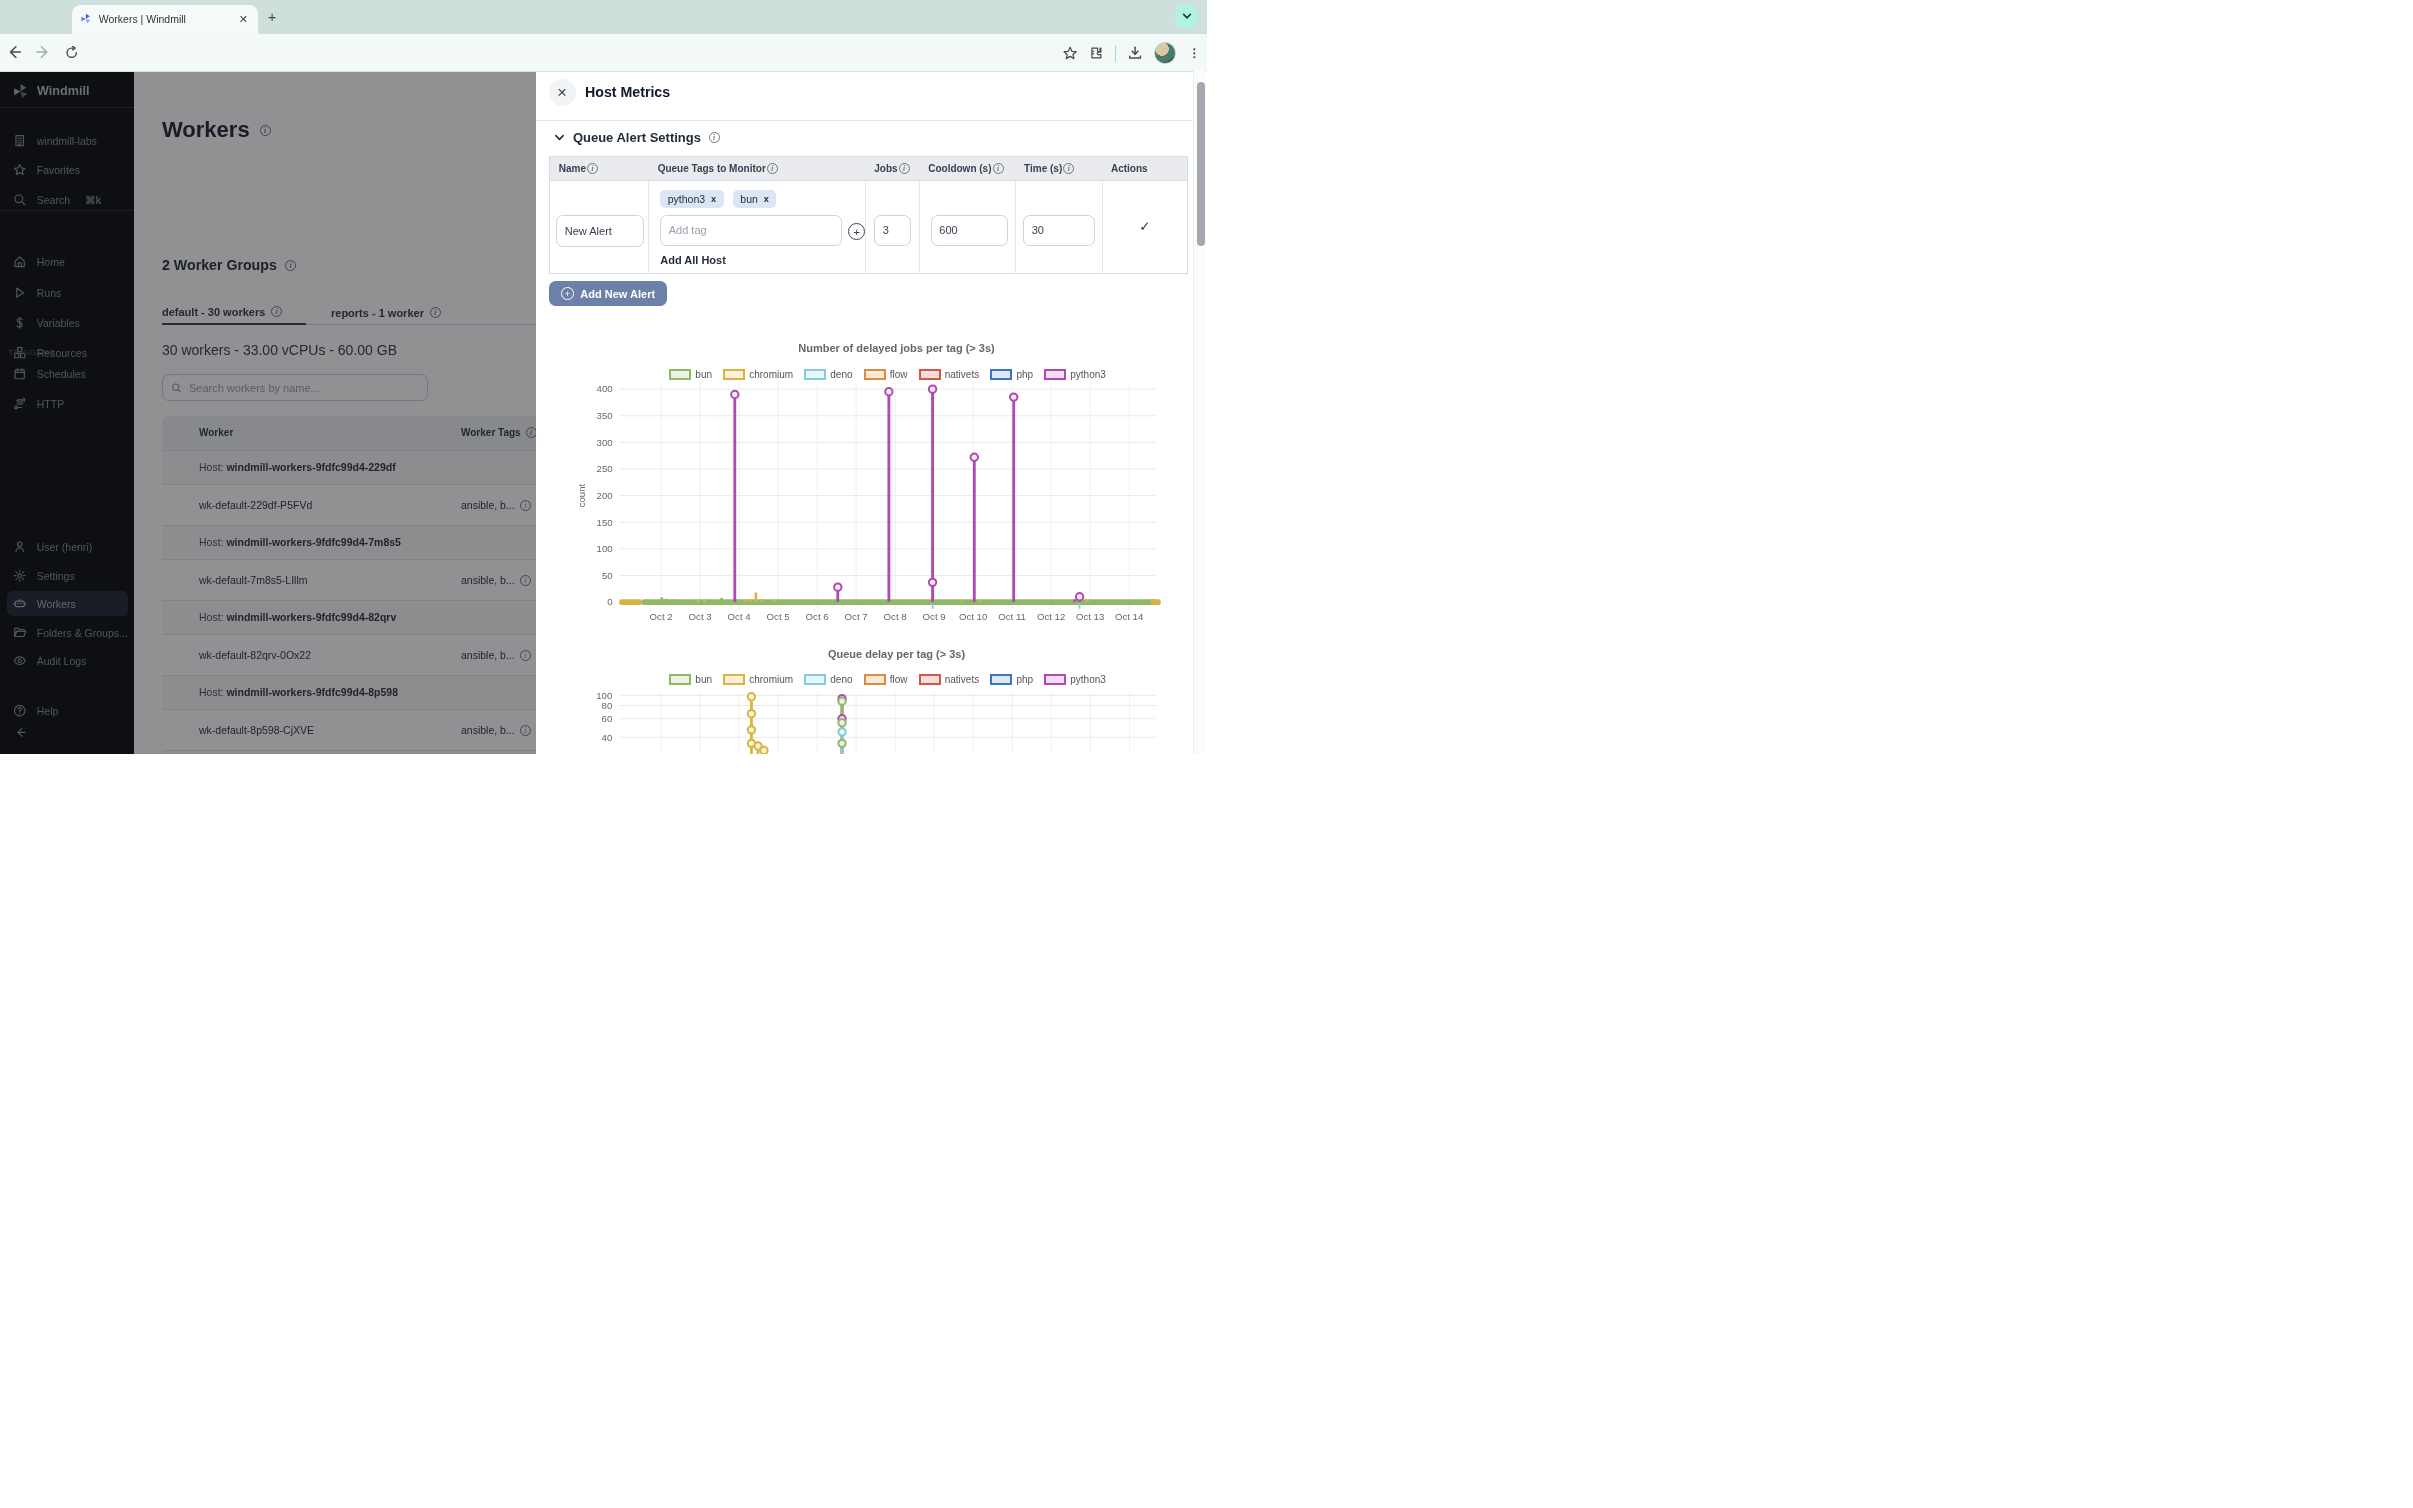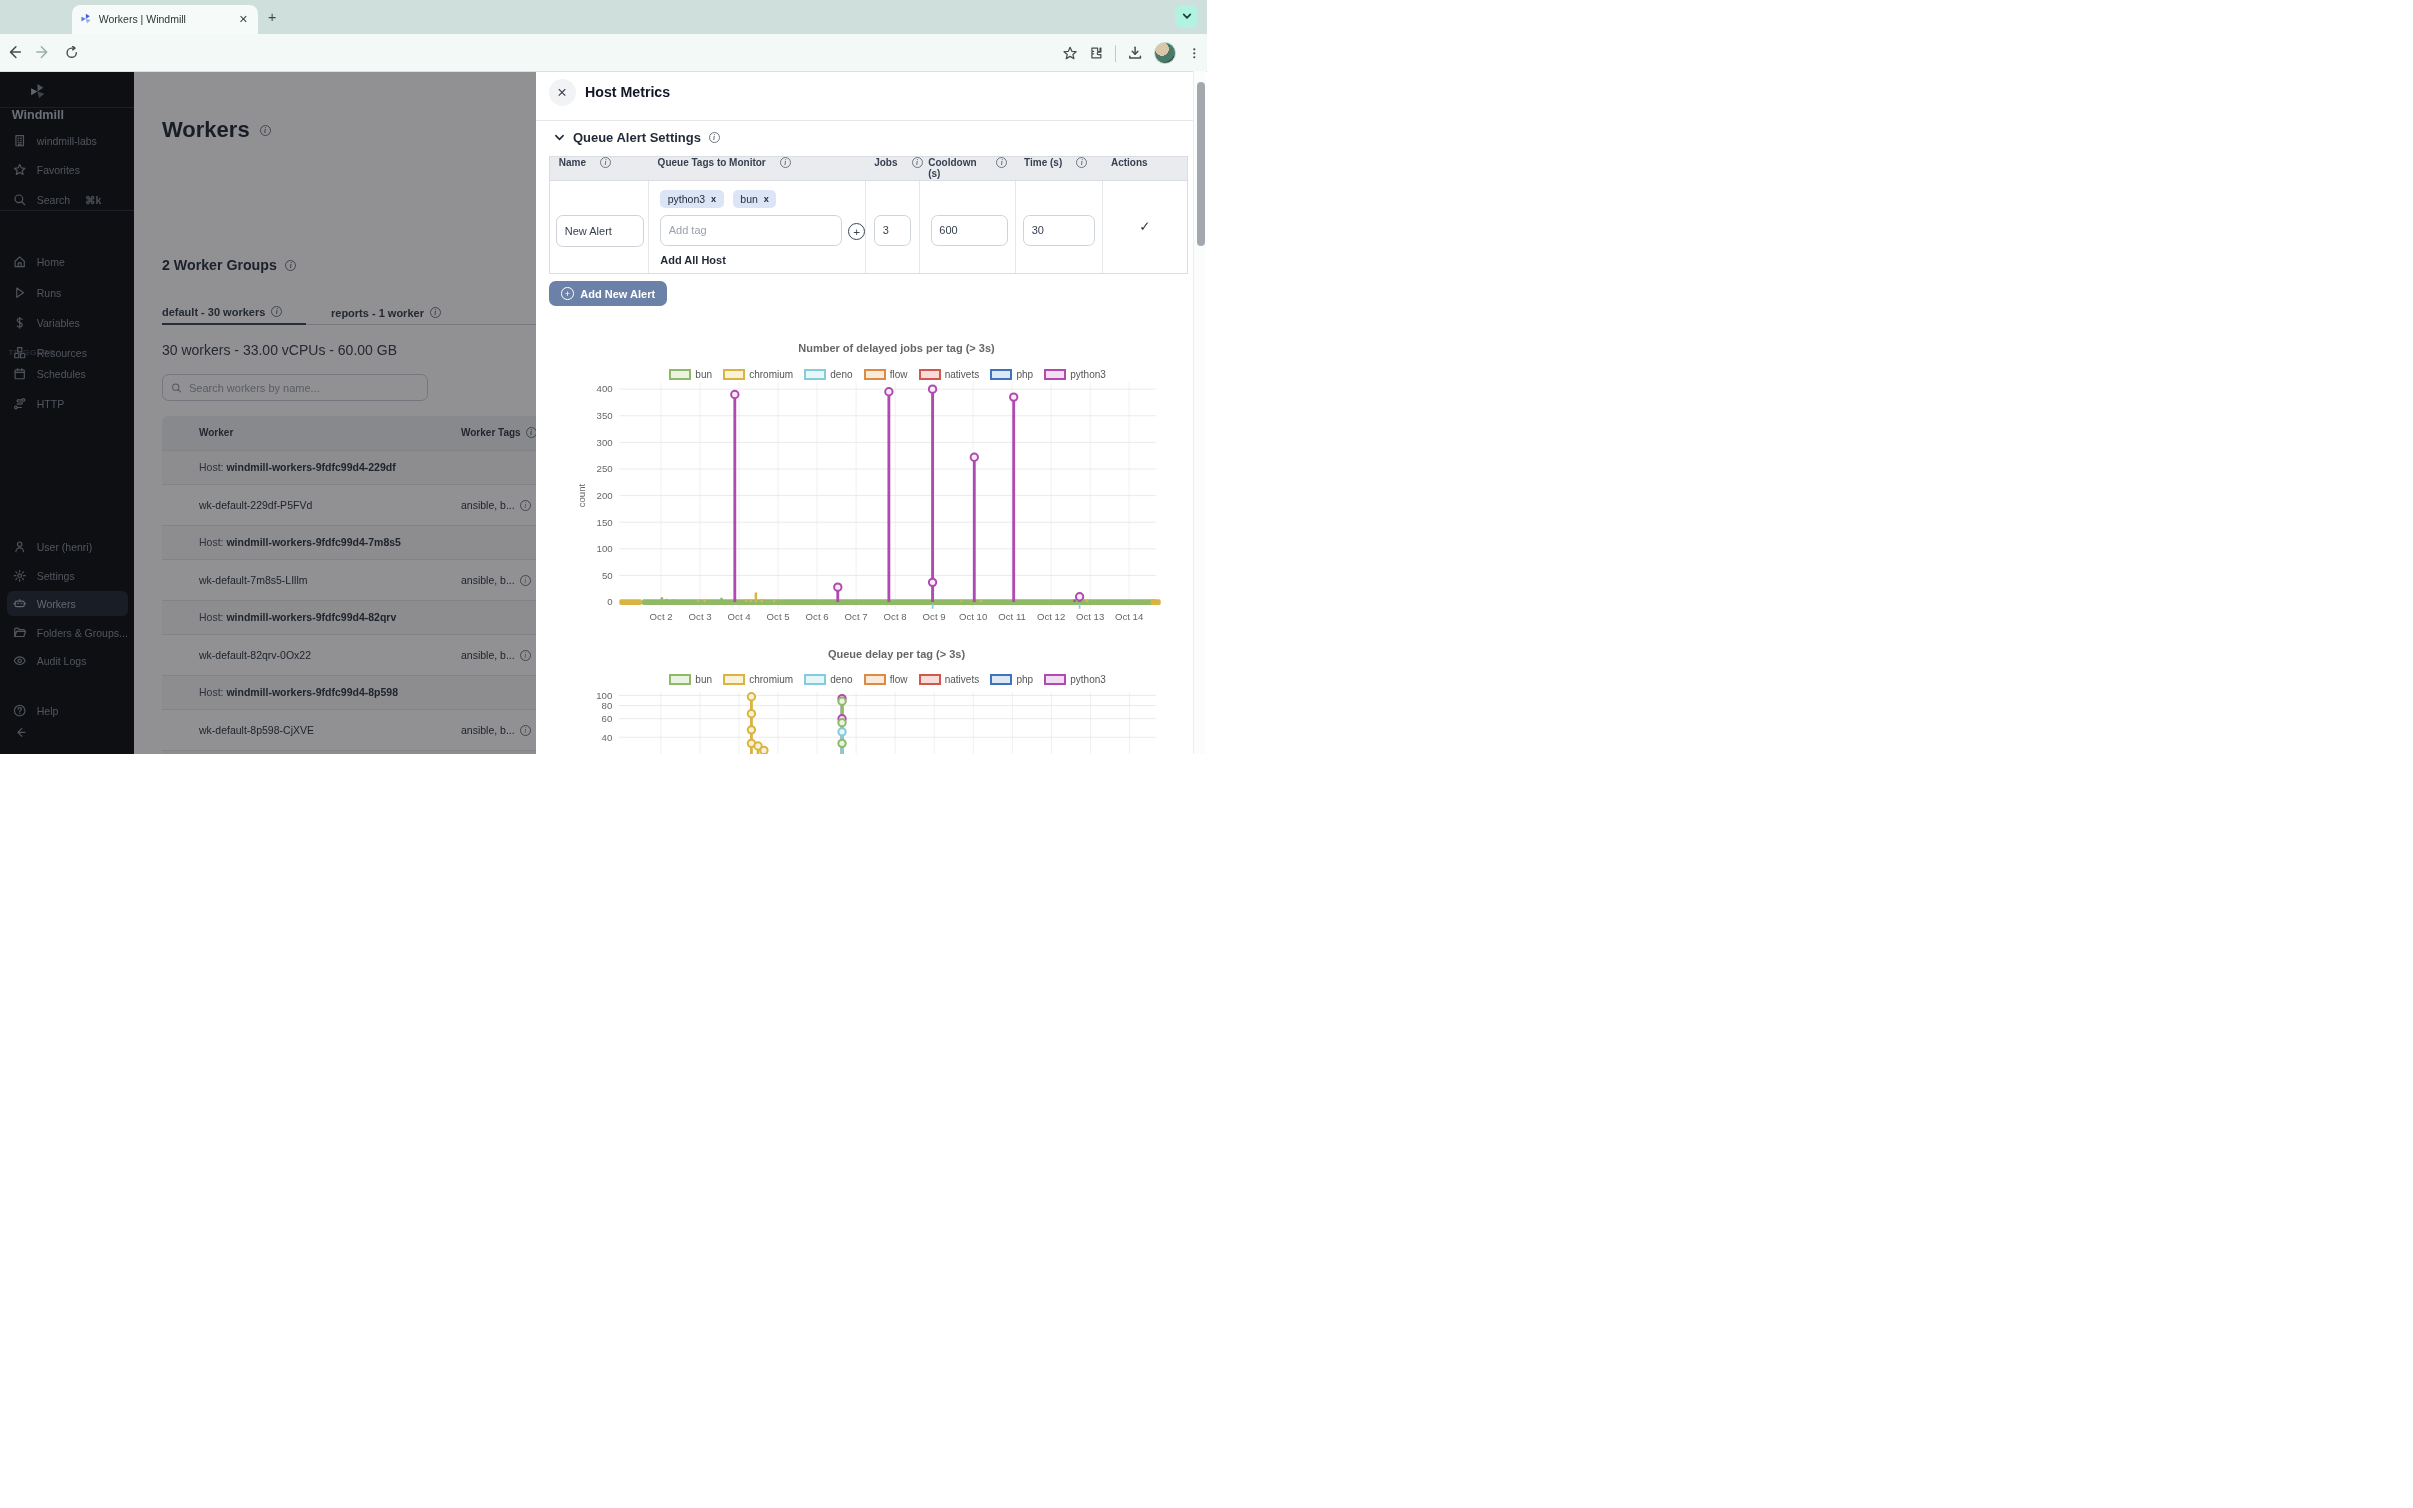--- a/index.html
+++ b/index.html
@@ -19,21 +19,21 @@
   .urlbar { position:absolute; left:106px; top:40px; width:917px; height:25px; background:#dfeae6; border-radius:12.6px; display:flex; align-items:center; padding:0 10px; gap:7.5px; }
   .url-text { font-size:11px; color:#20302b; }
   .tb-right { position:absolute; right:6.7px; top:34px; height:38px; display:flex; align-items:center; gap:11.7px; z-index:51; }
   .tb-sep { width:1.7px; height:17px; background:#9adcc8; border-radius:1.7px; }
   .avatar { width:22px; height:22px; border-radius:50%; background:radial-gradient(circle at 35% 30%, #d8c8a8 0 35%, #4a7a6a 36% 70%, #2e5548 71%); border:0.8px solid #c4d4cf; }
 
   
   .app { position:absolute; left:0; top:71px; width:1207px; height:683px; background:#fff; }
 
   .sidebar { position:absolute; left:0; top:0; width:134px; height:683px; background:#0f1317; }
-  .sb-logo { position:absolute; left:11.7px; top:11.7px; display:flex; align-items:center; gap:8.4px; color:#b9bfc8; font-weight:bold; font-size:12.6px;flex-direction:column; }
+  .sb-logo { position:absolute; left:11.7px; top:11.7px; display:flex; align-items:center; gap:8.4px; color:#b9bfc8; font-weight:bold; font-size:12.6px; }
   .sb-sep { position:absolute; left:0; width:134px; height:0.8px; background:#2a3138; }
   .sb-item { position:absolute; left:6.7px; width:121px; height:25px; display:flex; align-items:center; gap:10px; padding:0 6.7px; color:#8a919c; font-size:10.5px; border-radius:5.9px; cursor:pointer; white-space:nowrap; }
   .sb-item .sb-ico { width:13.4px; height:13.4px; flex:0 0 13.4px; display:flex; align-items:center; justify-content:center; }
   .sb-item.active { background:#232c3a; color:#aab3bf; }
   .sb-caption { position:absolute; left:8.4px; color:#5d6570; font-size:8px; letter-spacing:0.6px; }
   .sb-shortcut { margin-left:5px; font-weight:bold; color:#7d848f; }
 
   .main { position:absolute; left:134px; top:0; width:1059px; height:683px; background:#fff; overflow:hidden; }
   .m-title { position:absolute; left:28px; top:46px; font-size:22px; font-weight:bold; color:#232d3b; display:flex; align-items:center; gap:10px; }
   .m-sub { position:absolute; left:28px; top:186px; font-size:14.2px; font-weight:bold; color:#2b3545; display:flex; align-items:center; gap:8.4px; }
@@ -61,21 +61,21 @@
 
   
   .drawer { position:absolute; left:536px; top:71px; width:657px; height:683px; background:#fff; z-index:20; }
   .d-close { position:absolute; left:12.6px; top:8.4px; width:27px; height:27px; border-radius:50%; background:#f1f3f4; display:flex; align-items:center; justify-content:center; color:#3c4450; font-size:12.6px; cursor:pointer; }
   .d-title { position:absolute; left:49px; top:13.4px; font-size:14.2px; font-weight:bold; color:#111827; }
   .d-divider { position:absolute; left:0; top:49px; width:657px; height:0.8px; background:#e5e7eb; }
   .d-section { position:absolute; left:18.4px; top:59px; display:flex; align-items:center; gap:7.5px; font-size:13px; font-weight:bold; color:#1f2937; }
 
   .alert-table { position:absolute; left:13.4px; top:85px; width:639px; border:0.8px solid #d9dce1; }
   .at-header { display:flex; background:#e9ebee; height:23.5px; border-bottom:0.8px solid #d9dce1; }
-  .at-hcell { font-size:10px; font-weight:bold; color:#374151; display:flex; align-items:flex-start; gap:14px; padding:0 8.4px; }
+  .at-hcell { font-size:10px; font-weight:bold; color:#374151; display:flex; align-items:center; gap:1px; padding:0 8.4px; }
   .at-body { display:flex; height:92px; background:#fff; }
   .at-cell { border-right:0.8px solid #e5e7eb; position:relative; height:100%; }
   .at-cell:last-child { border-right:none; }
   .chip { display:inline-flex; align-items:center; gap:5.9px; background:#dbe5f6; border-radius:5px; padding:3.4px 7.5px; font-size:10.5px; color:#1f2937; }
   .chip .x { font-weight:bold; font-size:9.2px; cursor:pointer; }
   .tin { border:0.8px solid #ced3da; border-radius:6.7px; background:#fff; font-size:11px; color:#374151; padding:0 7.5px; font-family:"Liberation Sans",sans-serif; outline:none; }
   .tin::placeholder { color:#9aa1ac; }
   .addall { font-size:11px; font-weight:bold; color:#1f2937; cursor:pointer; }
   .plus-circle { width:17px; height:17px; border:1.3px solid #3b4453; border-radius:50%; display:flex; align-items:center; justify-content:center; color:#3b4453; font-size:11.7px; cursor:pointer; }
   .check { color:#2f3947; font-size:13.4px; }

